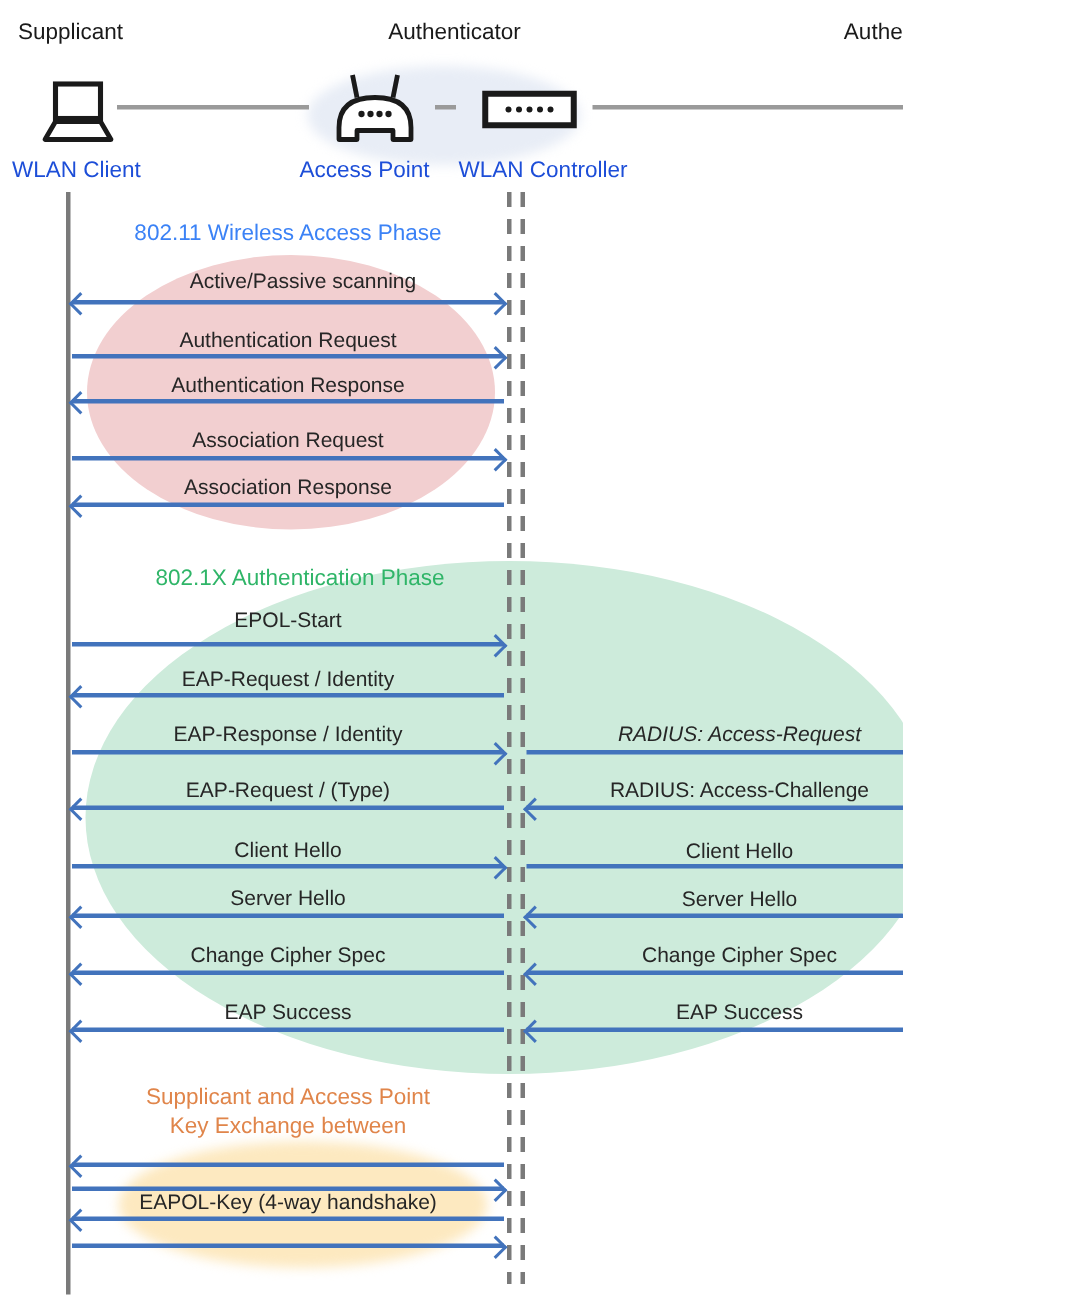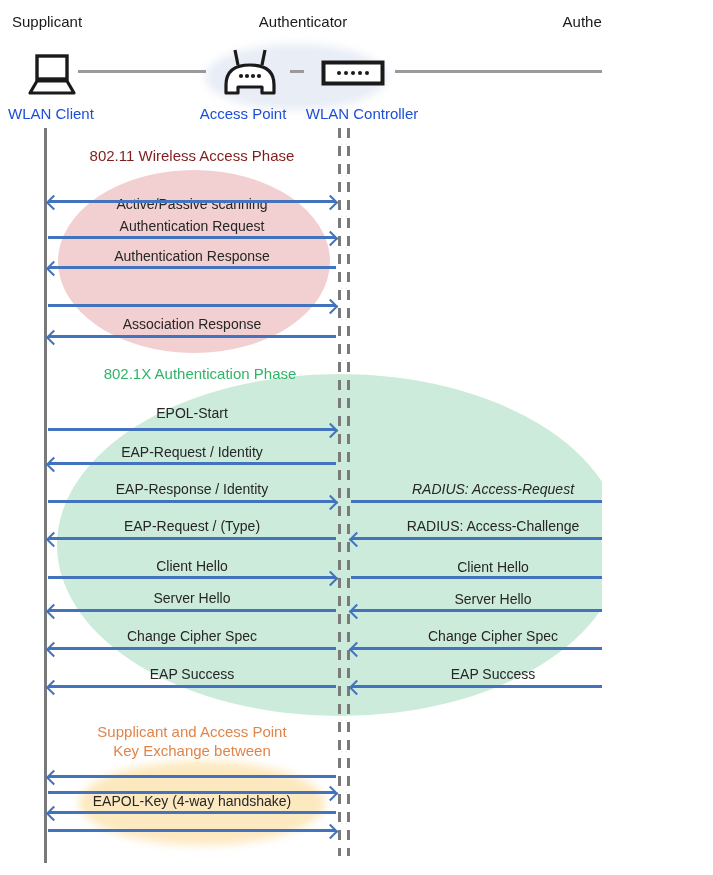--- a/index.html
+++ b/index.html
@@ -73,46 +73,47 @@
   <svg class="icon" style="left:620px;top:42px;" width="30" height="60" viewBox="0 0 30 60">
     <rect x="3" y="3" width="24" height="54" fill="#ffffff" stroke="#1a1a1a" stroke-width="4"></rect>
     <line x1="3" y1="17" x2="27" y2="17" stroke="#1a1a1a" stroke-width="3"></line>
     <circle cx="20.5" cy="10" r="2.3" fill="#1a1a1a"></circle>
   </svg>
 
   <div class="dev-label" style="left:8px;">WLAN Client</div>
   <div class="dev-label" style="left:193px;width:100px;text-align:center;">Access Point</div>
   <div class="dev-label" style="left:302px;width:120px;text-align:center;">WLAN Controller</div>
 
-  <div class="phase-title" style="left:47px;top:146px;width:290px;color:#7f1d1d;">802.11 Wireless Access Phase</div>
-  <div class="phase-title" style="left:55px;top:364px;width:290px;color:#2FB568;">802.1X Authentication Phase</div>
+  <div class="phase-title" style="left:47px;top:146px;width:290px;color:#3b82f6;">802.11 Wireless Access Phase</div>
+  <div class="phase-title" style="left:55px;top:376px;width:290px;color:#2FB568;">802.1X Authentication Phase</div>
   <div class="phase-title" style="left:47px;top:722px;width:290px;color:#E0854A;">
     <div>Supplicant and Access Point</div>
     <div>Key Exchange between</div>
   </div>
 
-  <div class="msg-label" style="left:47px;top:196px;width:290px;">Active/Passive scanning</div>
+  <div class="msg-label" style="left:47px;top:179px;width:290px;padding-left:10px;">Active/Passive scanning</div>
   <div class="arrow both" style="left:47px;top:194px;width:290px;">
       <i class="line"></i>
       <i class="hd hl"></i>
       <i class="hd hr"></i>
     </div>
 
   <div class="msg-label" style="left:47px;top:218px;width:290px;">Authentication Request</div>
   <div class="arrow right" style="left:47px;top:230px;width:290px;">
       <i class="line"></i>
       <i class="hd hr"></i>
     </div>
 
   <div class="msg-label" style="left:47px;top:248px;width:290px;">Authentication Response</div>
   <div class="arrow left" style="left:47px;top:260px;width:290px;">
       <i class="line"></i>
       <i class="hd hl"></i>
     </div>
 
+  <div class="msg-label" style="left:47px;top:285px;width:290px;">Association Request</div>
   <div class="arrow right" style="left:47px;top:298px;width:290px;">
       <i class="line"></i>
       <i class="hd hr"></i>
     </div>
 
   <div class="msg-label" style="left:47px;top:316px;width:290px;">Association Response</div>
   <div class="arrow left" style="left:47px;top:329px;width:290px;">
       <i class="line"></i>
       <i class="hd hl"></i>
     </div>

